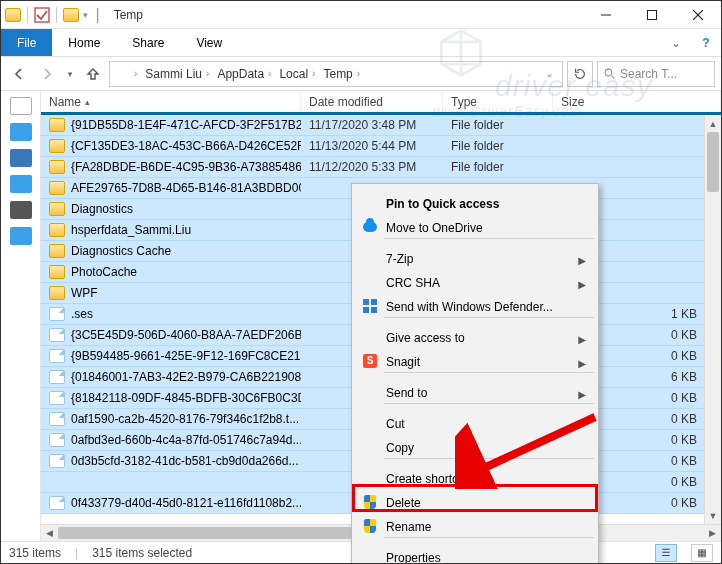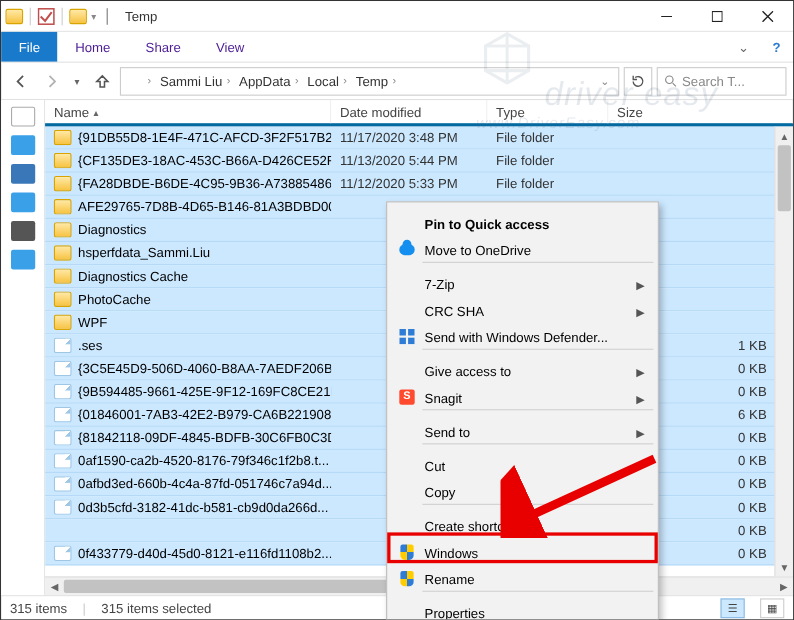--- a/index.html
+++ b/index.html
@@ -10,21 +10,21 @@
   .titlebar .qat .folder-ico { width: 16px; height: 14px; background: linear-gradient(#ffe9a6,#f7c342); border-radius: 2px; border: 1px solid #d9a400; }
   .titlebar .qat .divider-slim { width: 1px; height: 16px; background: #ccc; margin: 0 4px; }
   .titlebar .qat .pipe { color: #999; padding: 0 4px; }
   .titlebar .title { flex: 1; padding-left: 6px; font-size: 12px; color: #333; }
   .titlebar .winbtns { display: flex; }
   .titlebar .winbtns .btn { width: 46px; height: 28px; display: flex; align-items: center; justify-content: center; font-size: 12px; color: #222; }
   .titlebar .winbtns .btn svg { width: 10px; height: 10px; }
 
   .ribbon-tabs { height: 28px; display: flex; align-items: stretch; border-bottom: 1px solid #e1e1e1; font-size: 12px; }
   .ribbon-tabs .file { background: #1979ca; color: #ffffff; padding: 0 16px; display: flex; align-items: center; }
-  .ribbon-tabs .tab { padding: 0 16px; display: flex; align-items: center; color: #4c1d95; }
+  .ribbon-tabs .tab { padding: 0 16px; display: flex; align-items: center; color: #000000; }
   .ribbon-tabs .spacer { flex: 1; }
   .ribbon-tabs .caret { width: 30px; display:flex; align-items:center; justify-content:center; color:#666; }
 
   .navbar { height: 34px; display: flex; align-items: center; gap: 4px; padding: 3px 6px; border-bottom: 1px solid #e1e1e1; }
   .navbar .navbtn { width: 24px; height: 24px; display: flex; align-items: center; justify-content: center; color: #666; border-radius: 2px; }
   .addressbar { flex: 1; height: 26px; border: 1px solid #ccc; display: flex; align-items: center; padding: 0 4px; font-size: 12px; }
   .addressbar .crumb { display: flex; align-items: center; color: #333; padding: 0 2px; }
   .addressbar .crumb .chev { color: #888; padding: 0 4px; font-size: 10px; }
   .navbar .refresh { width: 26px; height: 26px; border: 1px solid #ccc; display:flex; align-items:center; justify-content:center; color:#555; }
   .searchbox { width: 118px; height: 26px; border: 1px solid #ccc; display: flex; align-items: center; padding: 0 6px; color: #888; font-size: 12px; gap:4px; }
@@ -479,21 +479,21 @@
       <span>Copy</span>
     </div>
   <div class="sep"></div>
   <div class="mi">
       <span>Create shortcut</span>
     </div>
   <div class="mi mi-highlight">
       <span class="mico">
         <span class="shield"></span>
       </span>
-      <span>Windows</span>
+      <span>Delete</span>
     </div>
   <div class="mi">
       <span class="mico">
         <span class="shield"></span>
       </span>
       <span>Rename</span>
     </div>
   <div class="sep"></div>
   <div class="mi">
       <span>Properties</span>

